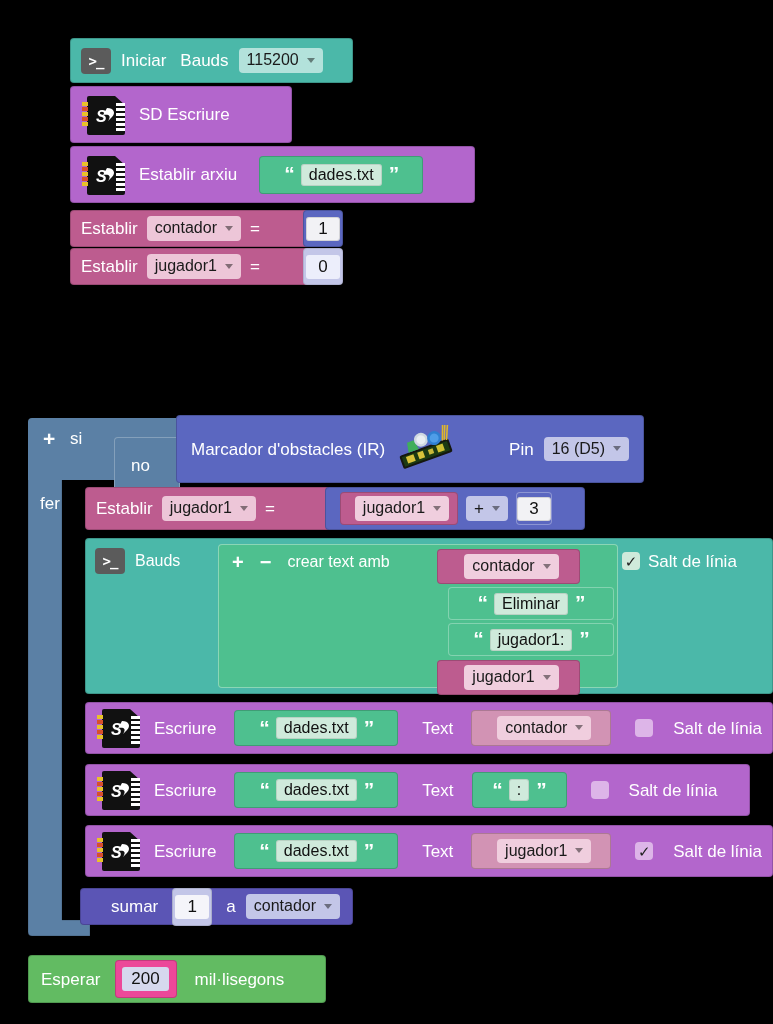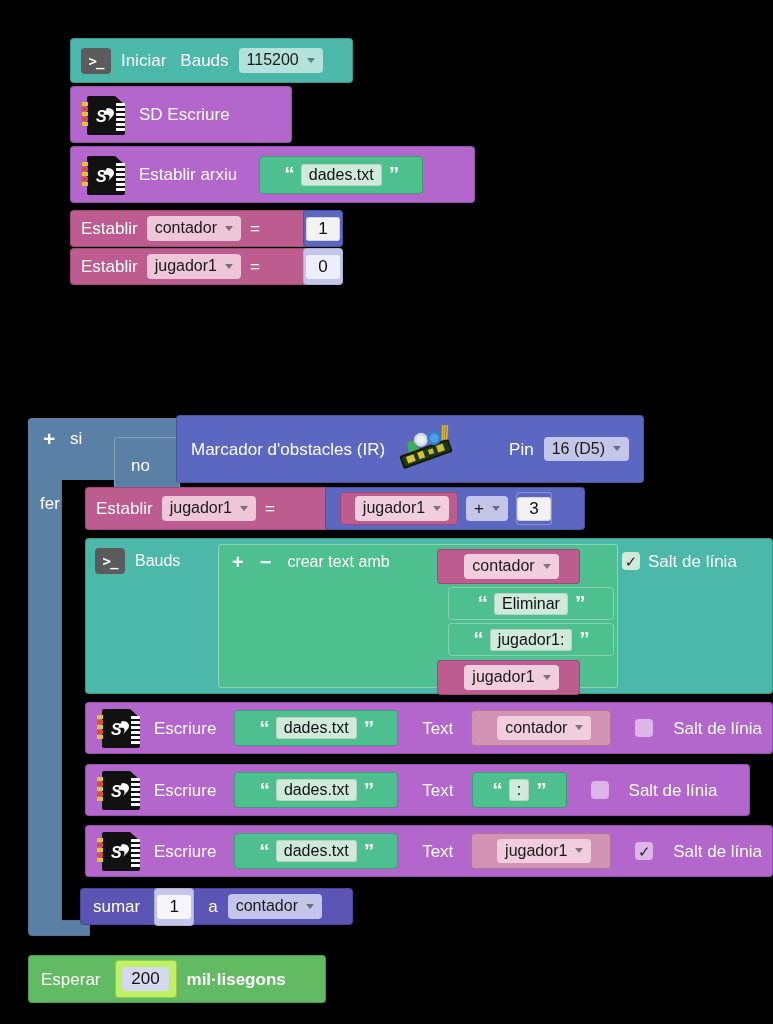--- a/index.html
+++ b/index.html
@@ -438,33 +438,33 @@
     <div class="blk" style="position:relative; width:140px; height:36px; background:#d293b4; justify-content:center; padding-left:6px; margin-left:6px;">
       <div class="field" style="background:#f0cede;">
         <span>jugador1</span>
         <i class="caret"></i>
       </div>
     </div>
     <span class="cbox" style="background:#ddb5e8; margin-left:12px;">✓</span>
     <span class="lbl" style="margin-left:8px;">Salt de línia</span>
   </div>
 
-  <div class="blk" style="left:80px; top:888px; width:273px; height:37px; background:#5b55b5; padding:0 12px; gap:10px;">
+  <div class="blk" style="left:80px; top:888px; width:273px; height:37px; background:#5b55b5; padding:0 12px; gap:10px;justify-content:flex-end;">
     <span class="lbl">sumar</span>
     <div class="blk" style="position:relative; width:40px; height:38px; background:#c3c6e8; justify-content:center; border-color:rgba(0,0,0,0.12); margin-left:4px;">
       <span class="numfield" style="background:#f5f5fa; box-shadow:none;">1</span>
     </div>
     <span class="lbl" style="margin-left:4px;">a</span>
     <div class="field" style="background:#c3c6e8;">
       <span>contador</span>
       <i class="caret"></i>
     </div>
   </div>
 
   <div class="blk" style="left:28px; top:955px; width:298px; height:48px; background:#62bb62; padding:0 12px; gap:10px;">
     <span class="lbl">Esperar</span>
-    <div class="blk" style="position:relative; width:62px; height:38px; background:#bef264; justify-content:center; margin-left:4px;">
+    <div class="blk" style="position:relative; width:62px; height:38px; background:#ec4899; justify-content:center; margin-left:4px;">
       <span class="numfield" style="background:#d6d8ee; box-shadow:none;">200</span>
     </div>
-    <span class="lbl" style="margin-left:0;font-weight:bold;">mil·lisegons</span>
+    <span class="lbl" style="margin-left:8px;">mil·lisegons</span>
   </div>
 
 </div>
 
 </body></html>

